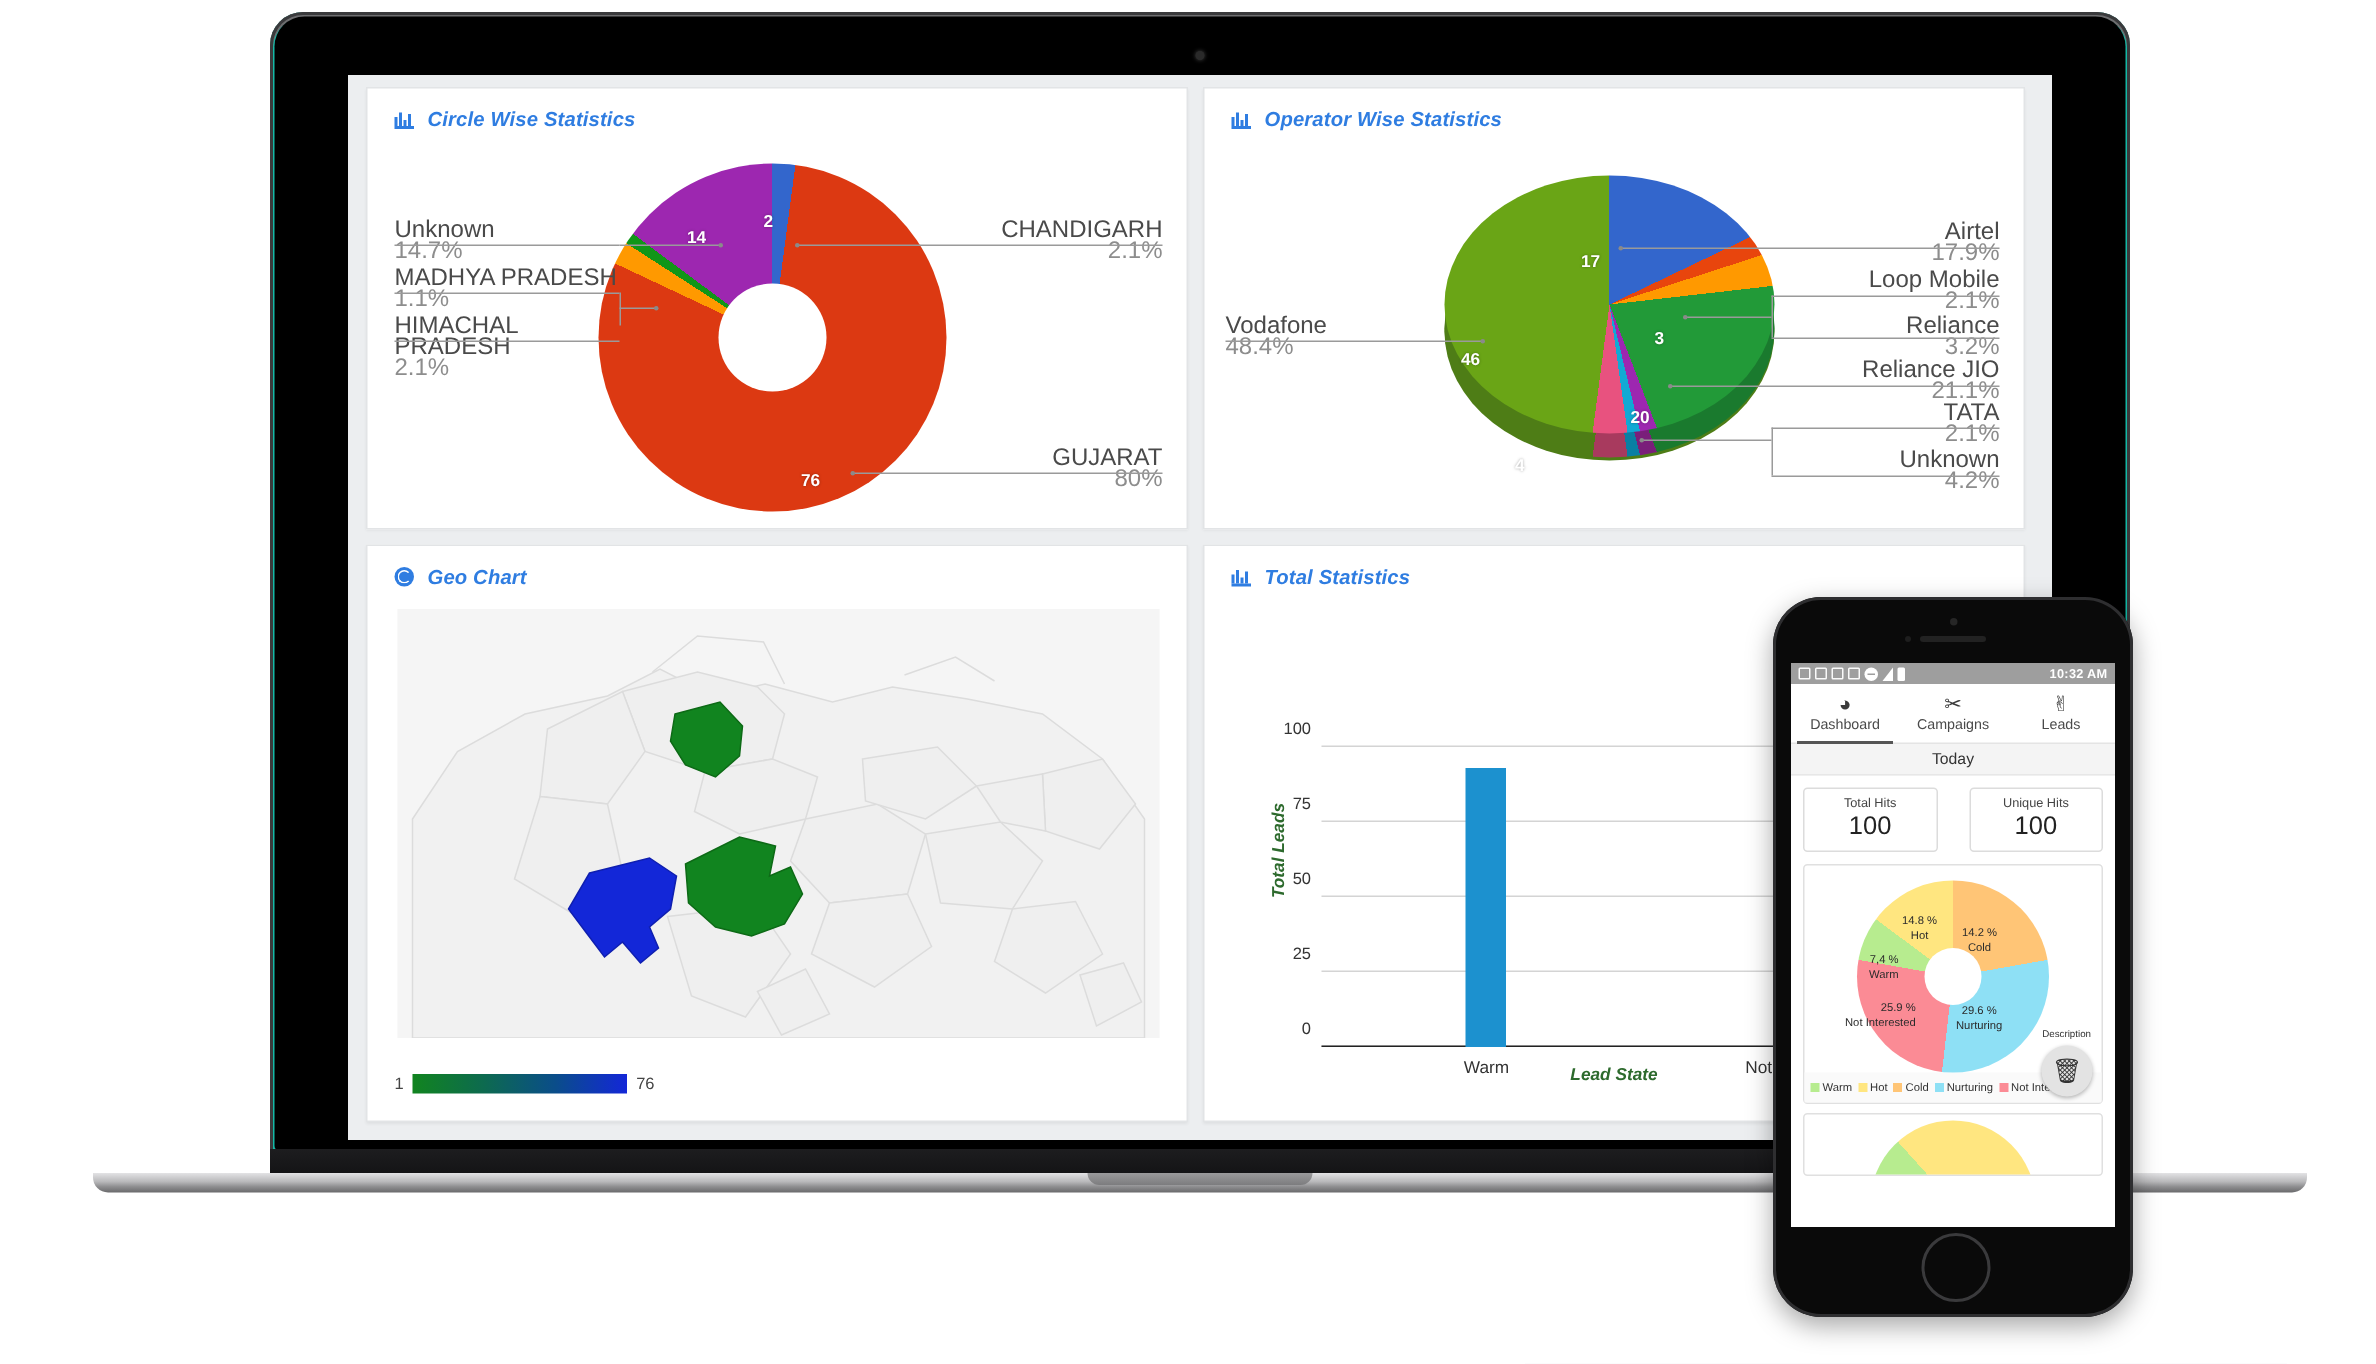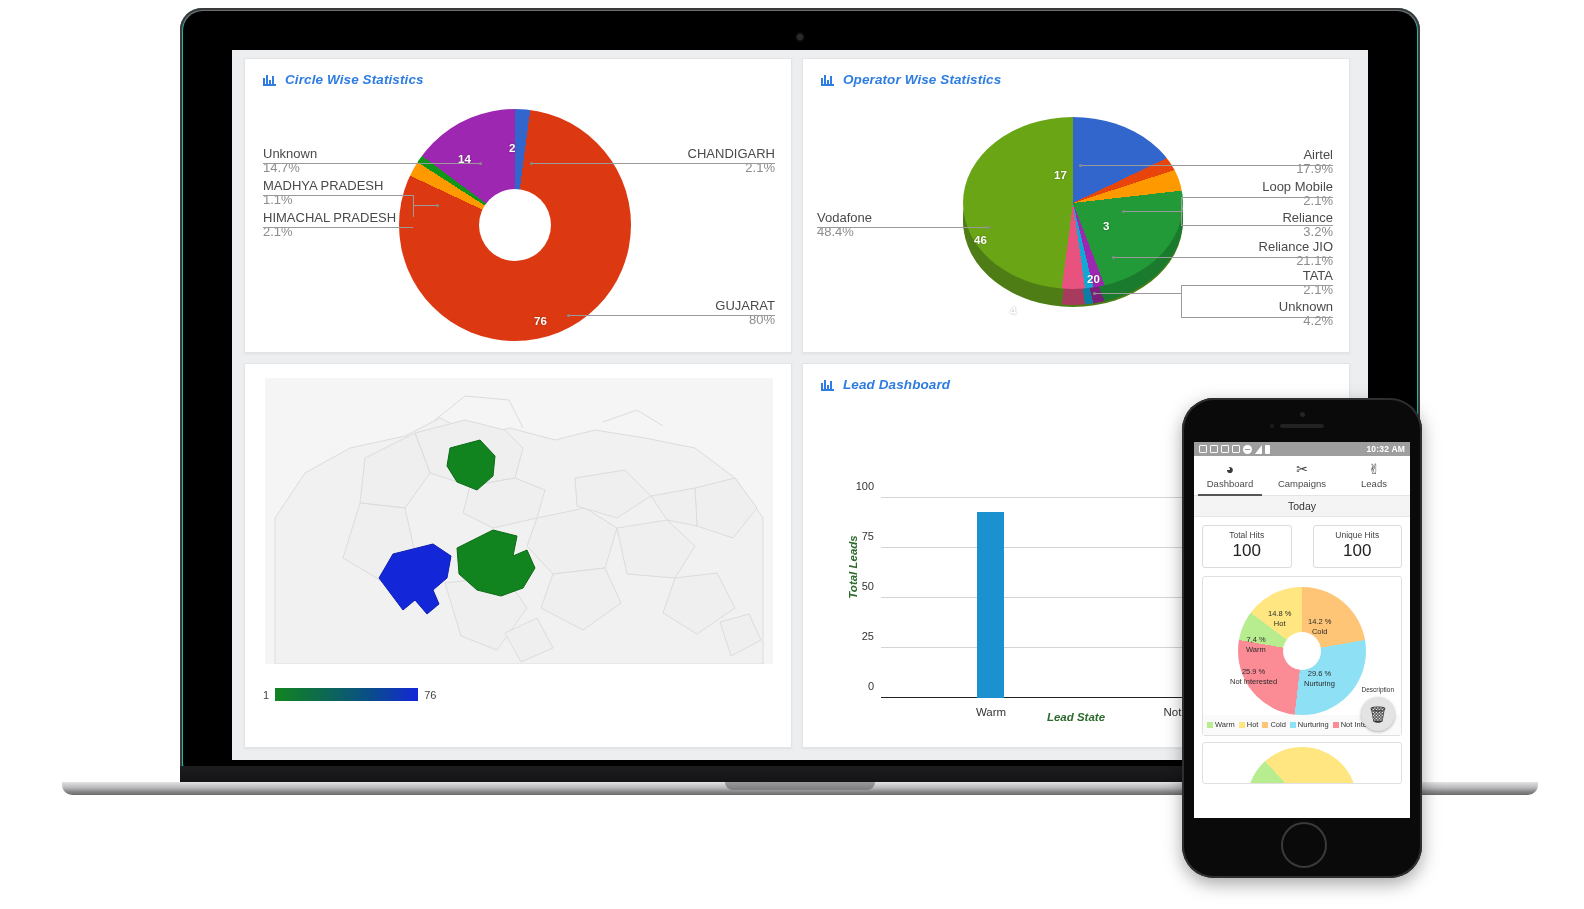--- a/index.html
+++ b/index.html
@@ -53,21 +53,21 @@
       border-radius:50%;border:1.4px solid #fff;border-right-color:transparent;box-sizing:border-box;}
 
   
   .chart-area{position:relative;width:100%;height:calc(100% - 34px);}
   #donut{position:absolute;left:154px;top:22px;width:232px;height:232px;border-radius:50%;}
   #donut-hole{position:absolute;left:234px;top:102px;width:72px;height:72px;
       border-radius:50%;background:#fff;}
   .slice-val{position:absolute;color:#fff;font-size:11.5px;font-weight:700;
       text-shadow:0 0 2px rgba(0,0,0,.35);}
 
-  .lbl{position:absolute;font-size:13px;color:#555;line-height:14px;}
+  .lbl{position:absolute;font-size:16px;color:#555;line-height:14px;}
   .lbl .nm{color:#4a4a4a;display:block;}
   .lbl .pc{color:#8d8d8d;display:block;}
   .lbl.r{text-align:right;}
   .lead-line{position:absolute;background:#9a9a9a;height:1px;}
   .lead-vert{position:absolute;background:#9a9a9a;width:1px;}
   .dot{position:absolute;width:3px;height:3px;border-radius:50%;background:#8a8a8a;}
 
   
   #pie3d-wrap{position:absolute;left:160px;top:30px;width:220px;height:200px;}
   #pie3d-side{position:absolute;left:0;top:18px;width:220px;height:172px;border-radius:50%;
@@ -318,20 +318,24 @@
 
             <div class="lbl r" style="left:390px;top:213px;width:140px;">
               <span class="nm">Unknown</span>
               <span class="pc">4.2%</span>
             </div>
             <div class="lead-line" style="left:378px;top:230px;width:152px;"></div>
           </div>
         </div>
 
         <div class="card" id="card-geo">
+          <div class="card-title">
+            <span class="globe-ico"></span>
+            <span>Geo Chart</span>
+          </div>
           <div class="chart-area">
             <div id="geo-map">
               <svg viewBox="0 0 508 286" width="508" height="286">
                 <rect width="508" height="286" fill="#f5f5f5"></rect>
                 <g fill="#efefef" stroke="#dcdcdc" stroke-width="1">
                   <path d="M10 140 L40 95 L85 70 L140 58 L175 40 L210 58 L245 50 L290 62 L330 52 L380 60 L430 70 L470 100 L498 140 L498 286 L10 286 Z" fill="#f1f1f1"></path>
                   <path d="M150 55 L200 42 L240 52 L258 70 L250 100 L205 108 L165 95 Z"></path>
                   <path d="M205 108 L250 100 L280 112 L272 140 L228 150 L198 135 Z"></path>
                   <path d="M100 80 L150 55 L165 95 L140 130 L95 125 Z"></path>
                   <path d="M95 125 L140 130 L150 175 L120 205 L78 180 Z"></path>
@@ -367,21 +371,21 @@
 
         <div class="card" id="card-lead">
           <div class="card-title">
             <span class="ttl-ico">
                 <i></i>
                 <i></i>
                 <i></i>
                 <i></i>
                 <u></u>
               </span>
-            <span>Lead Dashboard</span>
+            <span>Total Statistics</span>
           </div>
           <div class="chart-area">
             <div class="axis-title-y">Total Leads</div>
             <div id="bar-plot">
               <div class="gridline" style="bottom:0%;"></div>
               <div class="gridline" style="bottom:25%;"></div>
               <div class="gridline" style="bottom:50%;"></div>
               <div class="gridline" style="bottom:75%;"></div>
               <div class="gridline" style="bottom:100%;"></div>
               <div class="axis-x"></div>
@@ -470,21 +474,21 @@
           <span>Cold</span>
         </div>
         <div class="ip-sl" style="left:30px;top:22px;">
           <span>14.8 %</span><br>
           <span>Hot</span>
         </div>
         <div class="ip-sl" style="left:8px;top:48px;text-align:right;">
           <span>7,4 %</span><br>
           <span>Warm</span>
         </div>
-        <div class="ip-sl" style="left:-8px;top:80px;">
+        <div class="ip-sl" style="left:-8px;top:80px;text-align:right;">
           <span>25.9 %</span><br>
           <span>Not Interested</span>
         </div>
         <div class="ip-sl" style="left:66px;top:82px;">
           <span>29.6 %</span><br>
           <span>Nurturing</span>
         </div>
       </div>
 
       <div class="ip-legend">

